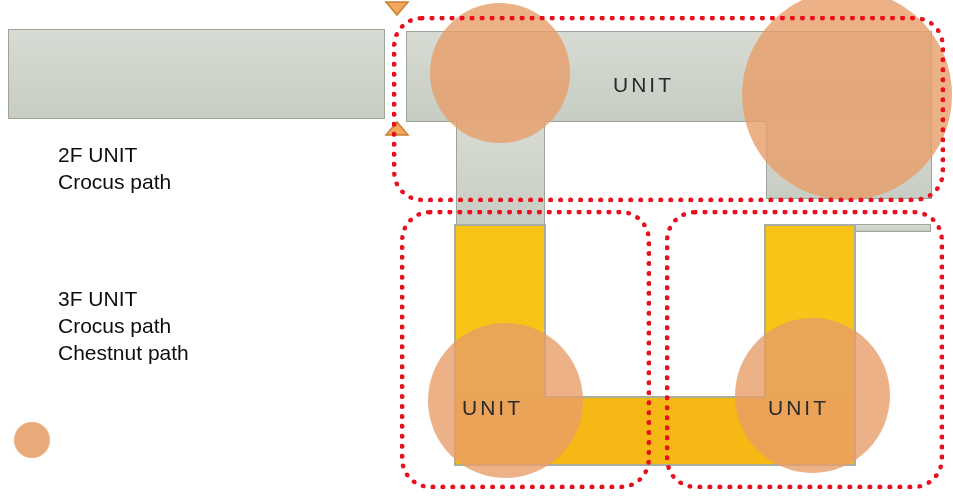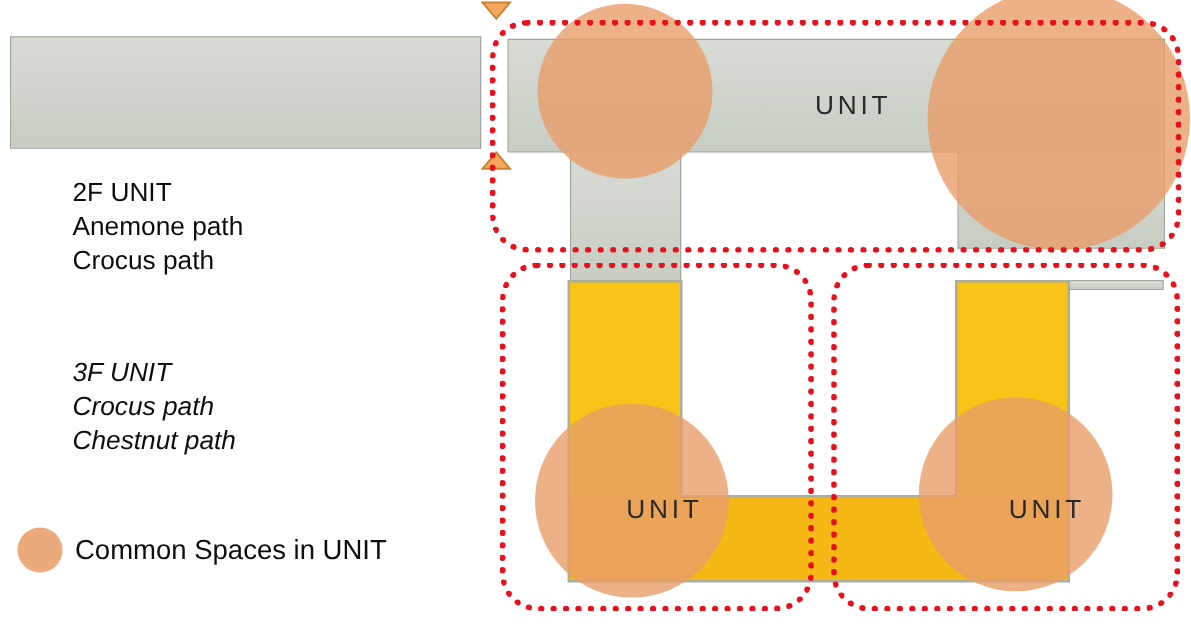--- a/index.html
+++ b/index.html
@@ -39,30 +39,30 @@
     box-sizing:border-box;
   }
   .outline-top{left:392px;top:16px;width:553px;height:186px;}
   .outline-bl{left:400px;top:210px;width:251px;height:279px;}
   .outline-br{left:665px;top:210px;width:279px;height:279px;}
   
   .unit-label{
     font-size:21px;
     letter-spacing:3px;
     color:#2a2a2a;
-    text-align:right;
+    text-align:left;
     width:100px;
   }
   .u-top{left:613px;top:73px;}
   .u-bl{left:462px;top:396px;}
   .u-br{left:768px;top:396px;}
   
   .text-block{left:58px;font-size:21px;line-height:26px;color:#0d0d0d;}
   .tb-2f{top:142px;}
-  .tb-3f{top:286px;font-style:italic;}
+  .tb-3f{top:286px;}
   .text-block .line{margin:0 12px 1px 0;}
   
   .legend{left:14px;top:422px;display:flex;align-items:center;gap:10px;}
   .legend-dot{
     width:36px;height:36px;border-radius:50%;
     background:rgba(233,163,112,0.92);
     flex:0 0 auto;
   }
   .legend-text{font-size:22px;color:#0d0d0d;}
 </style>
@@ -98,28 +98,26 @@
   <div class="abs unit-label u-top">UNIT</div>
   <div class="abs unit-label u-bl">UNIT</div>
   <div class="abs unit-label u-br">UNIT</div>
 
   <div class="abs outline outline-top"></div>
   <div class="abs outline outline-bl"></div>
   <div class="abs outline outline-br"></div>
 
   <div class="abs text-block tb-2f">
     <div class="line">2F UNIT</div>
-    <div class="line">Anemone path</div>
     <div class="line">Crocus path</div>
   </div>
 
   <div class="abs text-block tb-3f">
     <div class="line">3F UNIT</div>
     <div class="line">Crocus path</div>
     <div class="line">Chestnut path</div>
   </div>
 
   <div class="abs legend">
     <div class="legend-dot"></div>
-    <div class="legend-text">Common Spaces in UNIT</div>
   </div>
 
 </div>
 
 </body></html>

